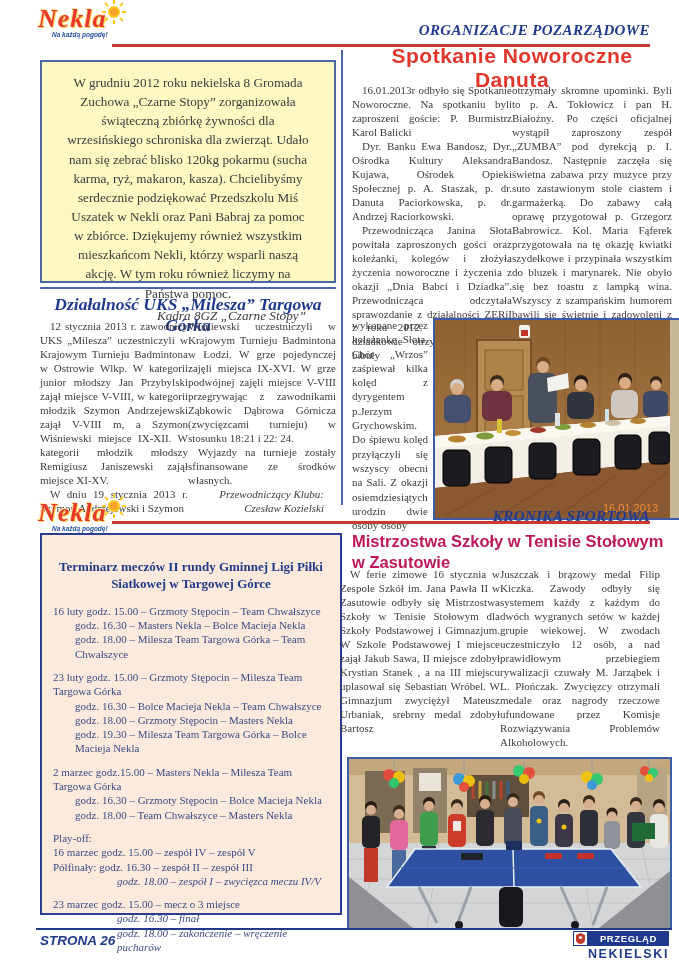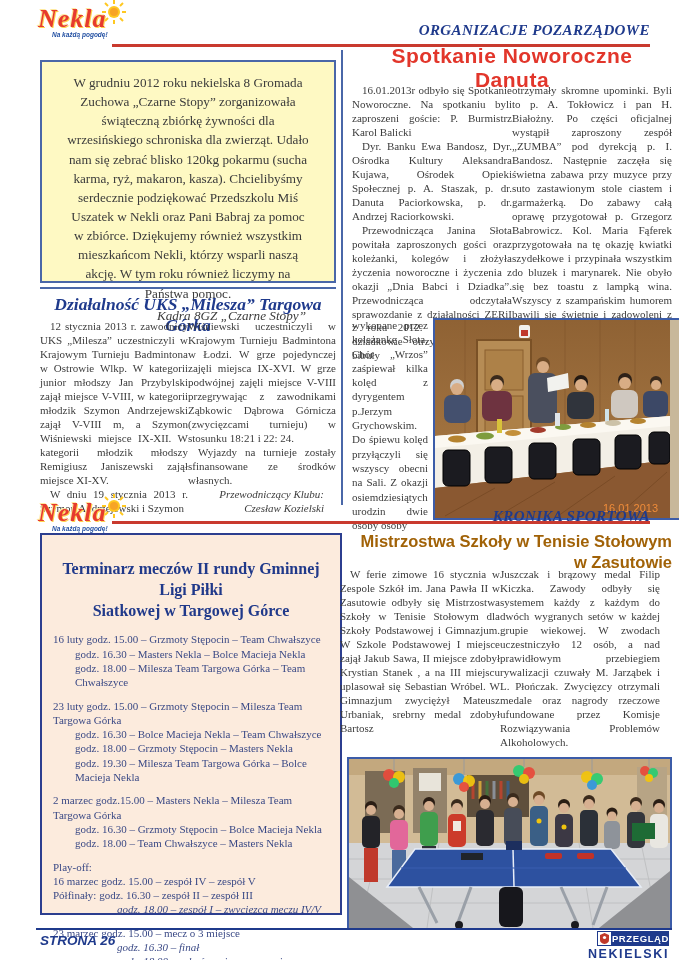--- a/index.html
+++ b/index.html
@@ -22,51 +22,51 @@
 
   
   .box-yellow{left:40px;top:60px;width:296px;height:223px;background:#fef9c3;
         border:2px solid #4a67a8;box-sizing:border-box;padding:11px 24px 6px;
         text-align:center;font-size:13.2px;line-height:1.45;color:#3b3b3b;}
   .box-yellow .sig{text-align:right;font-style:italic;margin-top:3px;padding-right:4px;}
 
   .box-pink{left:40px;top:533px;width:302px;height:382px;background:#fcebdd;
         border:2px solid #2c3e8f;box-sizing:border-box;padding:24px 11px 0;
         color:#3b4a86;font-size:11px;line-height:1.3;}
-  .box-pink .bt{text-align:center;font-weight:bold;font-size:16px;line-height:1.3;
+  .box-pink .bt{text-align:center;font-weight:bold;font-size:13px;line-height:1.3;
         color:#20398a;margin-bottom:11px;}
   .sl{margin:0;}
   .ind1{padding-left:22px;}
   .ind2{padding-left:64px;font-style:italic;}
   .gap{height:9px;}
 
   
   .cols{display:flex;text-align:justify;font-size:11px;line-height:1.27;color:#3c3c3c;}
   .cols .c{flex:1;min-width:0;}
   p.pi{margin:0;text-indent:10px;}
   p.pn{margin:0;text-indent:0;}
   .sig-it{font-style:italic;text-align:right;padding-right:12px;}
 
   .title-red{font:bold 21px "Liberation Sans",sans-serif;color:#e2362b;text-align:center;letter-spacing:.5px;}
   .title-navy{font:bold italic 17.5px "Liberation Serif",serif;color:#1f3a8c;text-align:center;}
-  .title-green{font:bold 16.5px "Liberation Sans",sans-serif;color:#a16207;text-align:right;line-height:1.25;}
+  .title-green{font:bold 16.5px "Liberation Sans",sans-serif;color:#be185d;text-align:left;line-height:1.25;}
 
   .narrowcol{text-align:justify;font-size:11px;line-height:1.3;color:#3c3c3c;}
 
   .photo-frame{border:2px solid #3c5ca8;box-sizing:border-box;background:#c8b89a;}
   .photo-frame svg{display:block;}
 
   
   .footer-line{height:2px;background:#1f3a8c;}
   .page-num{font:bold italic 13.5px "Liberation Sans",sans-serif;color:#1f3a8c;}
   .pn-logo{display:flex;flex-direction:column;align-items:flex-end;}
   .pn-top{display:flex;align-items:stretch;}
   .pn-crest{width:13px;background:#fff;border:1px solid #1f3a8c;display:flex;align-items:center;justify-content:center;}
   .pn-bar{background:#1f3a8c;color:#fff;font:bold 9.5px "Liberation Sans",sans-serif;
-        letter-spacing:.6px;padding:2px 0;}
+        letter-spacing:.6px;padding:2px 12px;}
   .pn-bottom{font:bold 12.5px "Liberation Sans",sans-serif;color:#1f3a8c;letter-spacing:1.6px;margin-top:1px;}
 </style>
 </head>
 <body>
 
 <div class="page">
 
   <div class="abs nekla" style="left:38px;top:6px;">
     <svg width="24" height="24" viewBox="0 0 24 24">
       <g stroke="#ffc821" stroke-width="2">

